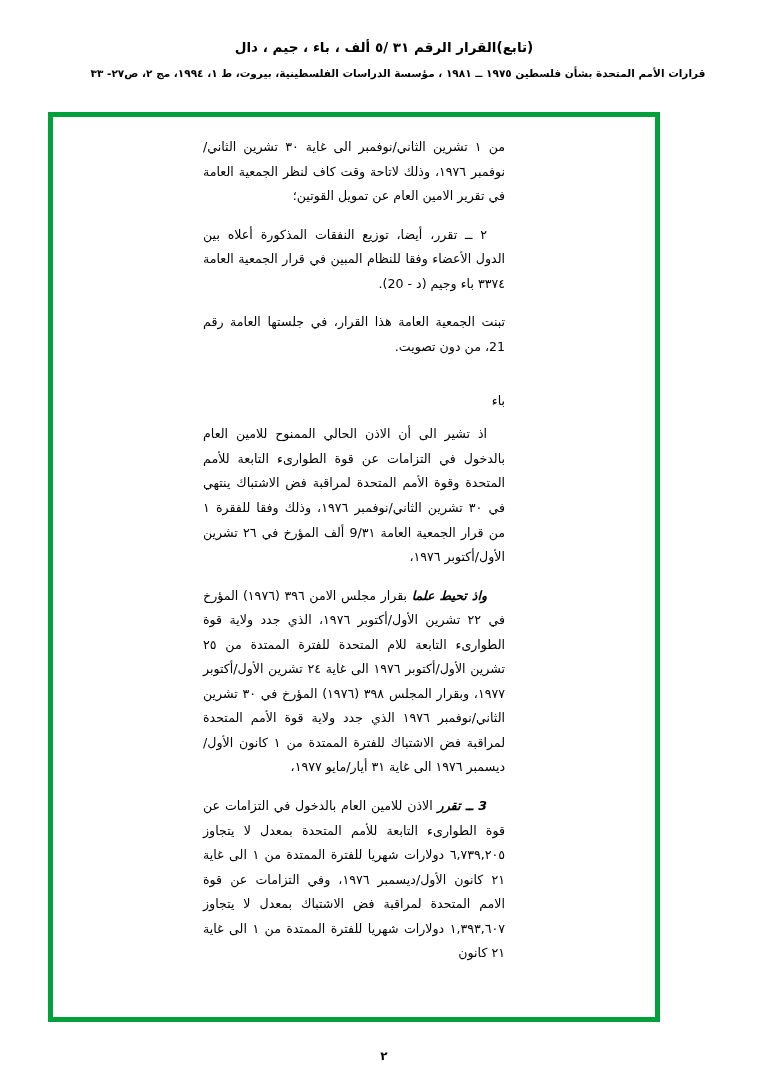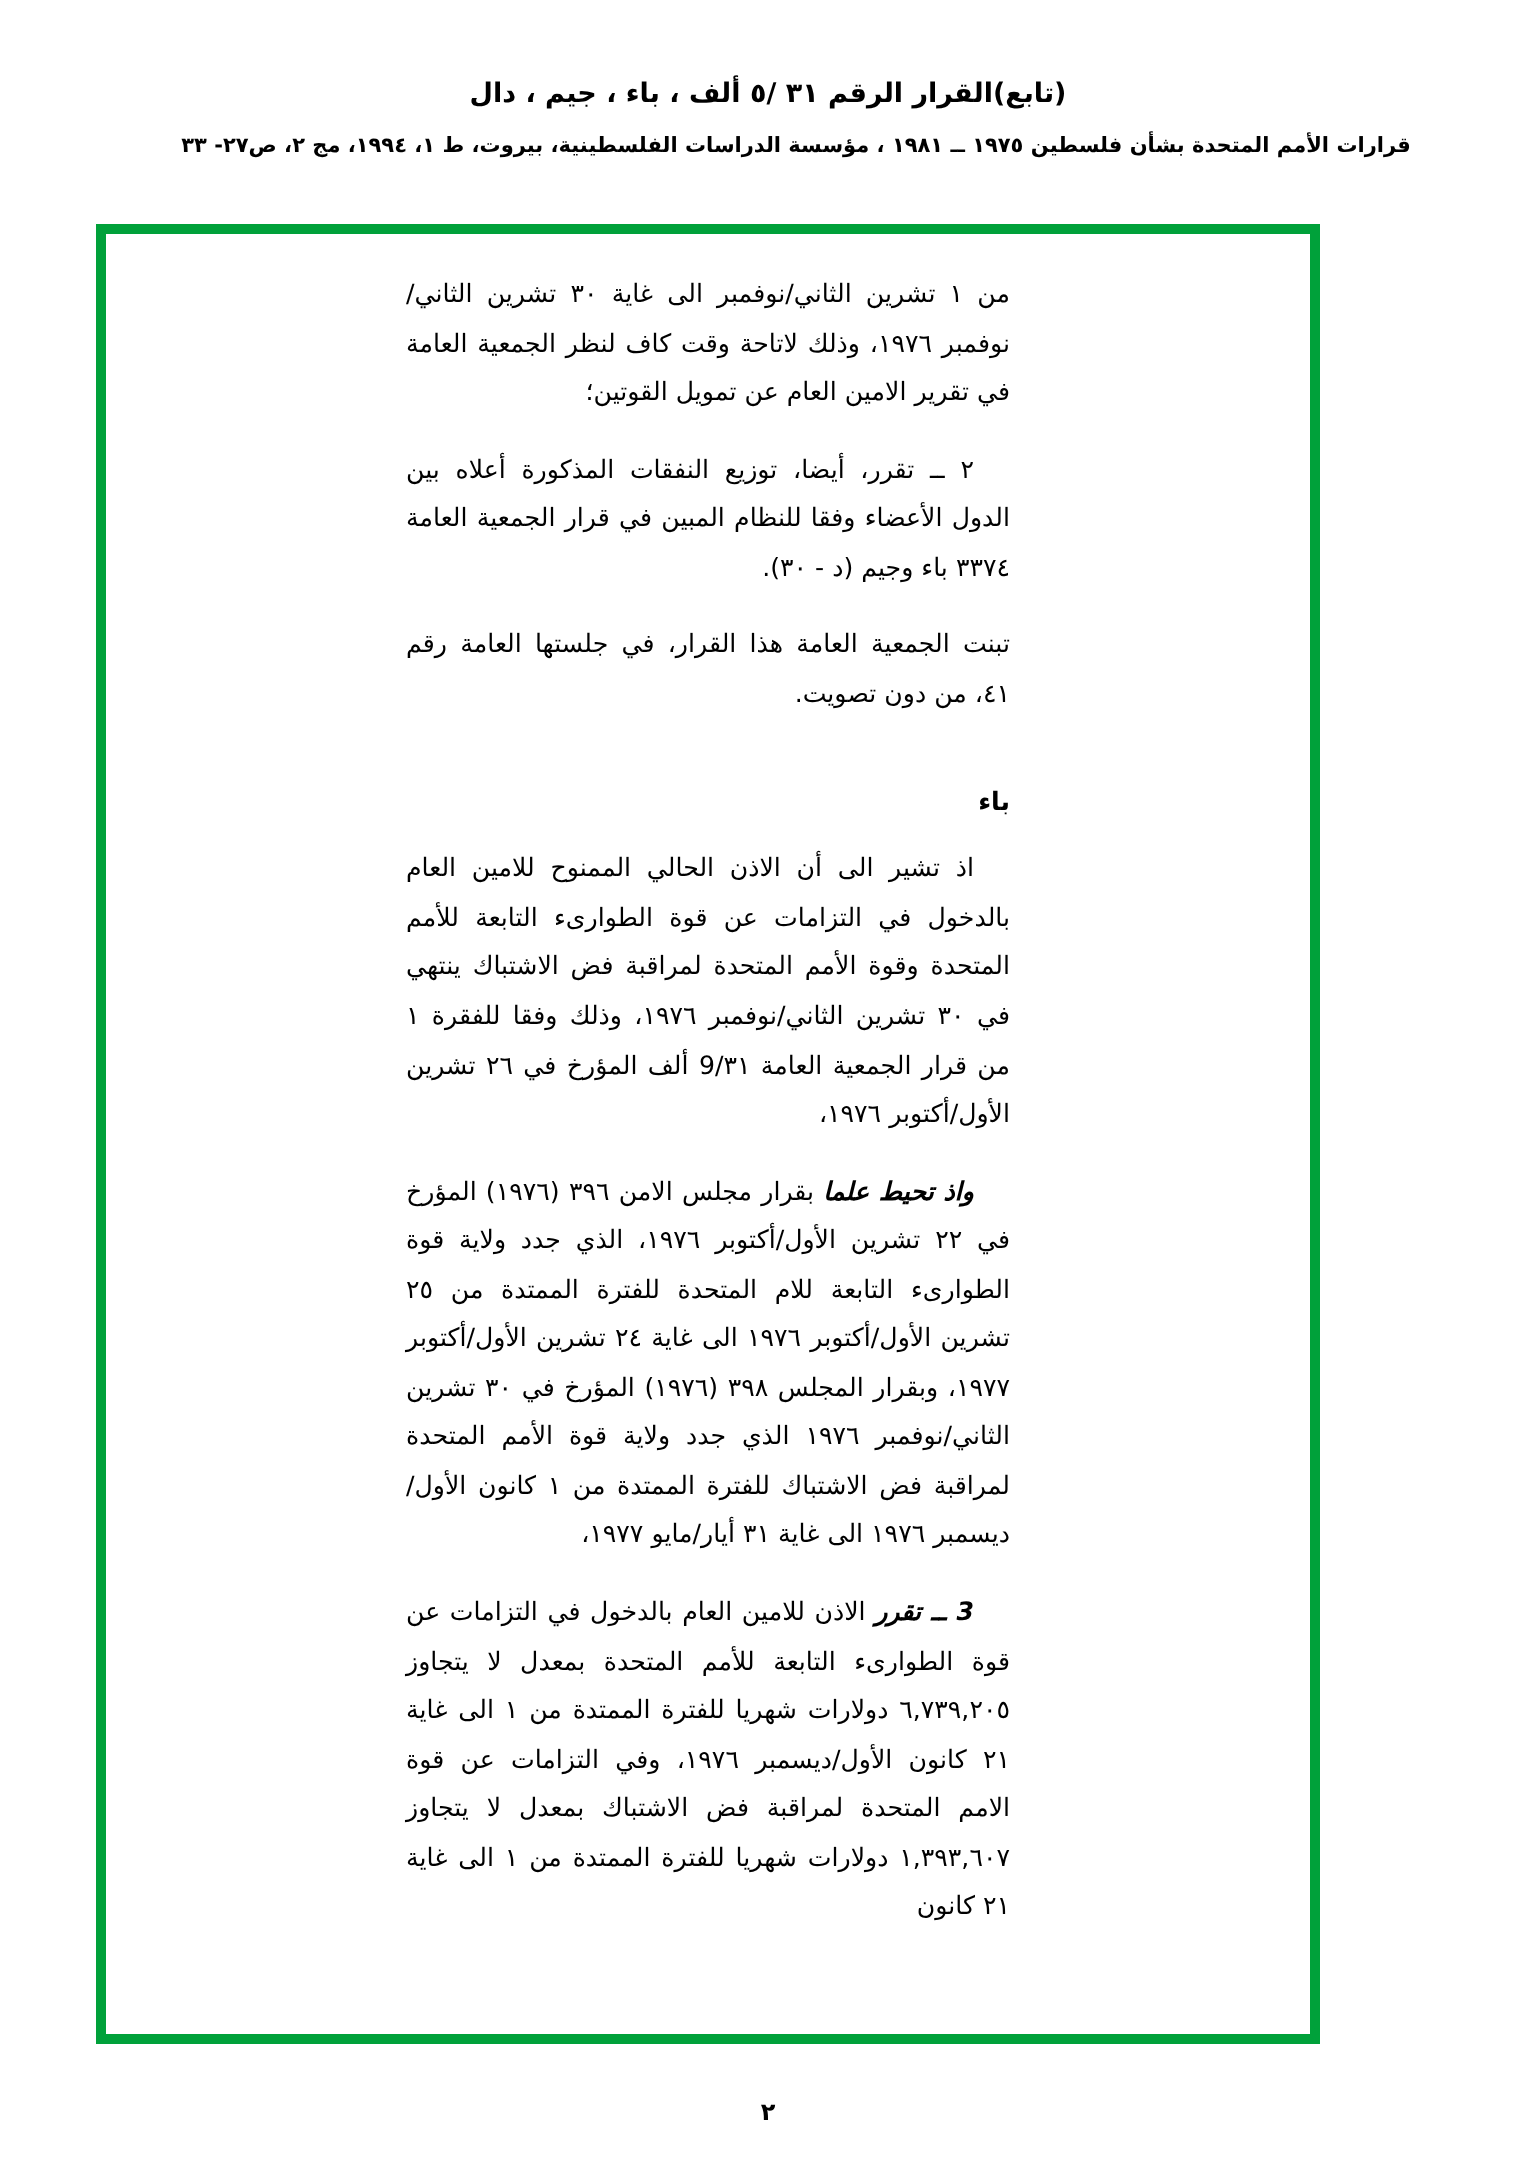--- a/index.html
+++ b/index.html
@@ -71,21 +71,21 @@
   .indent-first {
     text-indent: 18px;
   }
   .bold {
     font-weight: bold;
     font-style: italic;
   }
   .heading-letter {
     text-align: right;
     font-size: 12.6px;
-    font-weight: bold;
+    font-weight: normal;
     margin-top: 34px;
     margin-bottom: 0;
   }
   .heading-body {
     text-align: center;
     font-size: 12.6px;
     font-weight: bold;
     margin-top: 20px;
   }
   .footer {
@@ -106,23 +106,23 @@
   <div class="header">
     <div class="header-title">(تابع)القرار الرقم  ٣١ /٥ ألف ، باء ، جيم ، دال</div>
     <div class="header-source">قرارات الأمم المتحدة بشأن فلسطين ١٩٧٥ ــ ١٩٨١ ، مؤسسة الدراسات الفلسطينية، بيروت، ط ١، ١٩٩٤، مج ٢، ص٢٧- ٣٣</div>
   </div>
 
   <div class="frame">
     <div class="content">
 
       <p class="para">من ١ تشرين الثاني/نوفمبر الى غاية ٣٠ تشرين الثاني/نوفمبر ١٩٧٦، وذلك لاتاحة وقت كاف لنظر الجمعية العامة في تقرير الامين العام عن تمويل القوتين؛</p>
 
-      <p class="para gap indent-first">٢ ــ تقرر، أيضا، توزيع النفقات المذكورة أعلاه بين الدول الأعضاء وفقا للنظام المبين في قرار الجمعية العامة ٣٣٧٤ باء وجيم (د - ٣٠).</p>
+      <p class="para gap indent-first">٢ ــ تقرر، أيضا، توزيع النفقات المذكورة أعلاه بين الدول الأعضاء وفقا للنظام المبين في قرار الجمعية العامة ٣٣٧٤ باء وجيم (د - 20).</p>
 
-      <p class="para gap">تبنت الجمعية العامة هذا القرار، في جلستها العامة رقم ٤١، من دون تصويت.</p>
+      <p class="para gap">تبنت الجمعية العامة هذا القرار، في جلستها العامة رقم 21، من دون تصويت.</p>
 
       <div class="heading-letter">باء</div>
 
 
       <p class="para gap indent-first">اذ تشير الى أن الاذن الحالي الممنوح للامين العام بالدخول في التزامات عن قوة الطوارىء التابعة للأمم المتحدة وقوة الأمم المتحدة لمراقبة فض الاشتباك ينتهي في ٣٠ تشرين الثاني/نوفمبر ١٩٧٦، وذلك وفقا للفقرة ١ من قرار الجمعية العامة 9/٣١ ألف المؤرخ في ٢٦ تشرين الأول/أكتوبر ١٩٧٦،</p>
 
       <p class="para gap indent-first"><span class="bold">واذ تحيط علما</span> بقرار مجلس الامن ٣٩٦ (١٩٧٦) المؤرخ في ٢٢ تشرين الأول/أكتوبر ١٩٧٦، الذي جدد ولاية قوة الطوارىء التابعة للام المتحدة للفترة الممتدة من ٢٥ تشرين الأول/أكتوبر ١٩٧٦ الى غاية ٢٤ تشرين الأول/أكتوبر ١٩٧٧، وبقرار المجلس ٣٩٨ (١٩٧٦) المؤرخ في ٣٠ تشرين الثاني/نوفمبر ١٩٧٦ الذي جدد ولاية قوة الأمم المتحدة لمراقبة فض الاشتباك للفترة الممتدة من ١ كانون الأول/ديسمبر ١٩٧٦ الى غاية ٣١ أيار/مايو ١٩٧٧،</p>
 
       <p class="para gap indent-first"><span class="bold">3 ــ تقرر</span> الاذن للامين العام بالدخول في التزامات عن قوة الطوارىء التابعة للأمم المتحدة بمعدل لا يتجاوز ٦,٧٣٩,٢٠٥ دولارات شهريا للفترة الممتدة من ١ الى غاية ٢١ كانون الأول/ديسمبر ١٩٧٦، وفي التزامات عن قوة الامم المتحدة لمراقبة فض الاشتباك بمعدل لا يتجاوز ١,٣٩٣,٦٠٧ دولارات شهريا للفترة الممتدة من ١ الى غاية ٢١ كانون</p>
 

